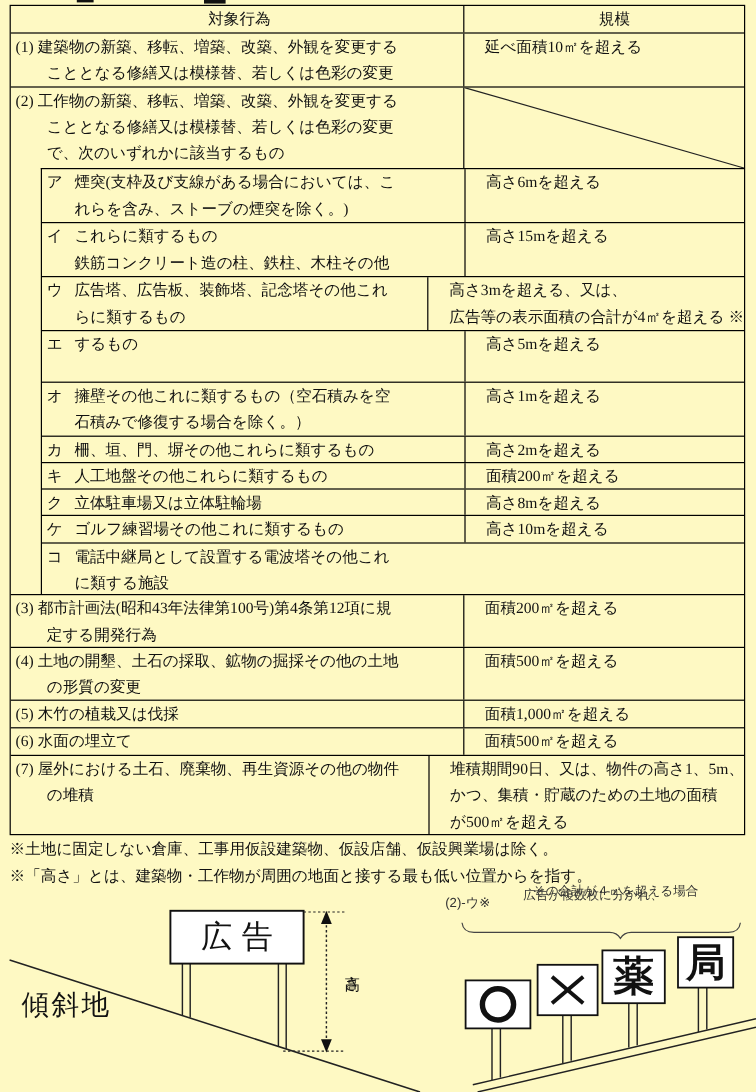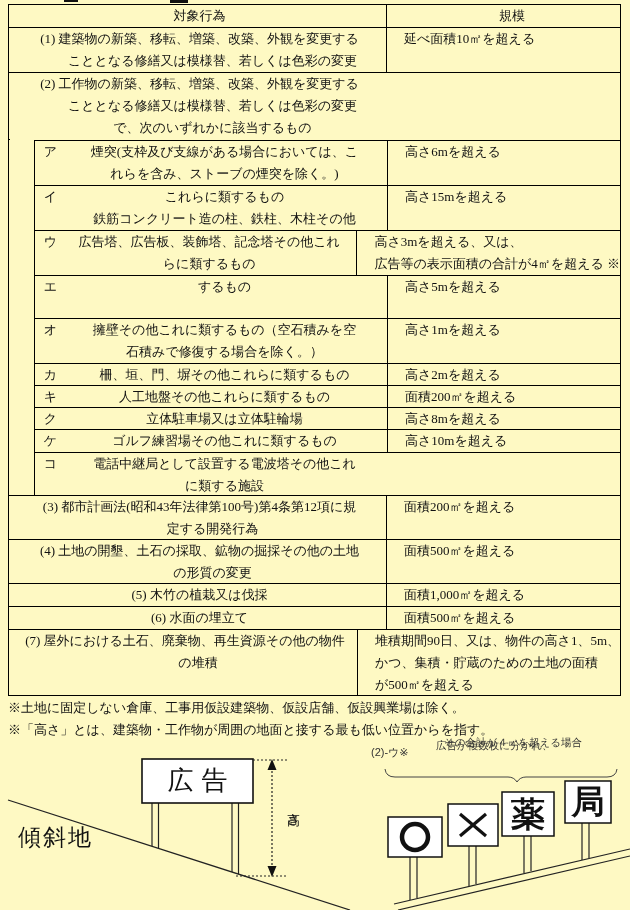--- a/index.html
+++ b/index.html
@@ -4,27 +4,27 @@
 <style>
   html,body{margin:0;padding:0;background:#e8e8e8;}
   #page{position:relative;width:630px;height:910px;background:#fef9c3;margin:0 auto;
         font-family:"Liberation Serif","DejaVu Serif",serif;color:#111;overflow:hidden;}
   
   #tbl{position:absolute;left:8px;top:4px;width:613px;border:1.5px solid #000;box-sizing:border-box;
        font-size:13px;}
   .trow{display:flex;box-sizing:border-box;border-top:1px solid #000;}
   .trow.first{border-top:none;}
   .hdr .hc{line-height:21px;text-align:center;}
-  .cl{width:377px;box-sizing:border-box;padding-left:4px;text-align:center;}
+  .cl{width:377px;box-sizing:border-box;padding-left:4px;}
   .cr{flex:1;box-sizing:border-box;border-left:1px solid #000;padding-left:17px;}
   .ln{line-height:22px;white-space:nowrap;}
   .cont{padding-left:26px;}
   
   #row2{display:block;border-top:1px solid #000;}
-  .r2main{display:flex;box-sizing:border-box;height:67px;flex-direction:column;}
+  .r2main{display:flex;box-sizing:border-box;height:67px;}
   .diag{position:relative;padding:0;}
   .diag svg{position:absolute;left:0;top:0;width:100%;height:100%;}
   #subtbl{margin-left:25px;border-top:1px solid #000;border-left:1px solid #000;box-sizing:border-box;}
   #subtbl .cl{width:352px;display:flex;padding-left:0;}
   .key{width:23px;padding-left:4px;box-sizing:content-box;line-height:22px;}
   .txt{flex:1;}
   
   #notes{position:absolute;left:8px;top:697px;font-size:13px;line-height:23px;white-space:nowrap;}
   
   .lbl{position:absolute;white-space:nowrap;}

